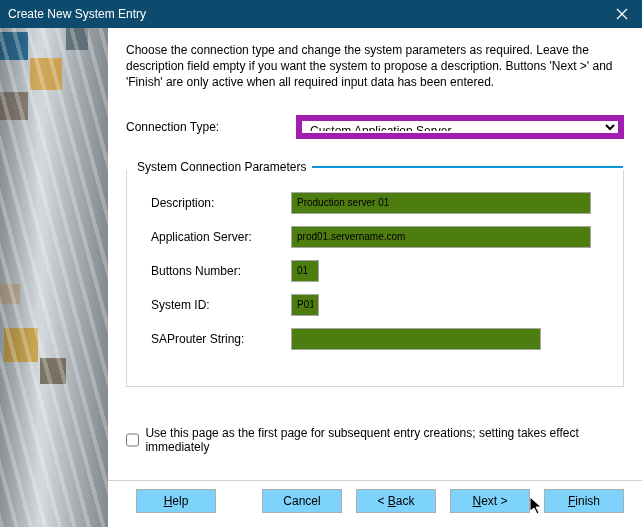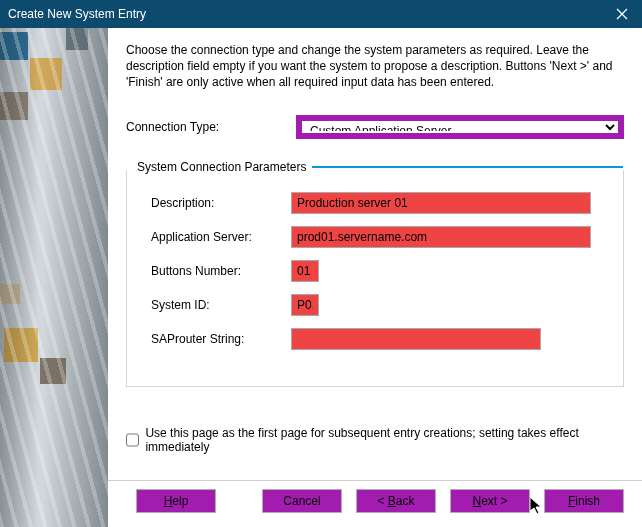--- a/index.html
+++ b/index.html
@@ -35,33 +35,33 @@
 
 select.combo { width: 100%; height: 24px; border: 6px solid #a21caf; background: #fff; padding: 2px 4px; font-size: 12px; }
 
 .groupbox { border: 1px solid #d5d5d5; border-top: none; position: relative; margin-top: 22px; padding: 22px 14px 24px 14px; flex: 0 0 auto; }
 .groupbox .legend { position: absolute; top: -10px; left: 0; right: 0; display: flex; align-items: center; }
 .groupbox .legend .txt { background: #fff; padding: 0 6px 0 10px; color: #000; }
 .groupbox .legend .line { flex: 1; height: 2px; background: #0a96d9; }
 
 .param-row { display: flex; align-items: center; margin-bottom: 12px; }
 .param-row .plabel { width: 150px; padding-left: 10px; }
-.param-row input { height: 22px; border: 1px solid #a8a8a8; background: #ef4444; padding: 2px 5px; font-size: 12px; }
+.param-row input { height: 22px; border: 1px solid #a8a8a8; background: #4d7c0f; padding: 2px 5px; font-size: 10px; }
 .w-full { width: 300px; }
 .w-sm { width: 28px; }
 
 .spacer { flex: 1; }
 
 .checkbox-row { display: flex; align-items: center; margin: 18px 0 26px 0; }
 .checkbox-row input { width: 14px; height: 14px; margin-right: 6px; }
 
 .sep { height: 1px; background: #d0d0d0; margin: 0 -18px 8px -18px; }
 
 .footer { display: flex; justify-content: flex-end; gap: 14px; padding-bottom: 4px; }
-.footer button { width: 80px; height: 24px; background: #a21caf; border: 1px solid #aeaeae; cursor: pointer; font-size: 12px; position: relative; }
+.footer button { width: 80px; height: 24px; background: #7dd3fc; border: 1px solid #aeaeae; cursor: pointer; font-size: 12px; position: relative; }
 .footer .u { text-decoration: underline; }
 .footer .gap { width: 18px; }
 
 .cursor { position: absolute; left: 530px; top: 497px; pointer-events: none; z-index: 10; }
 </style>
 </head>
 <body>
 
 <div class="titlebar">
   <div class="title">Create New System Entry</div>

